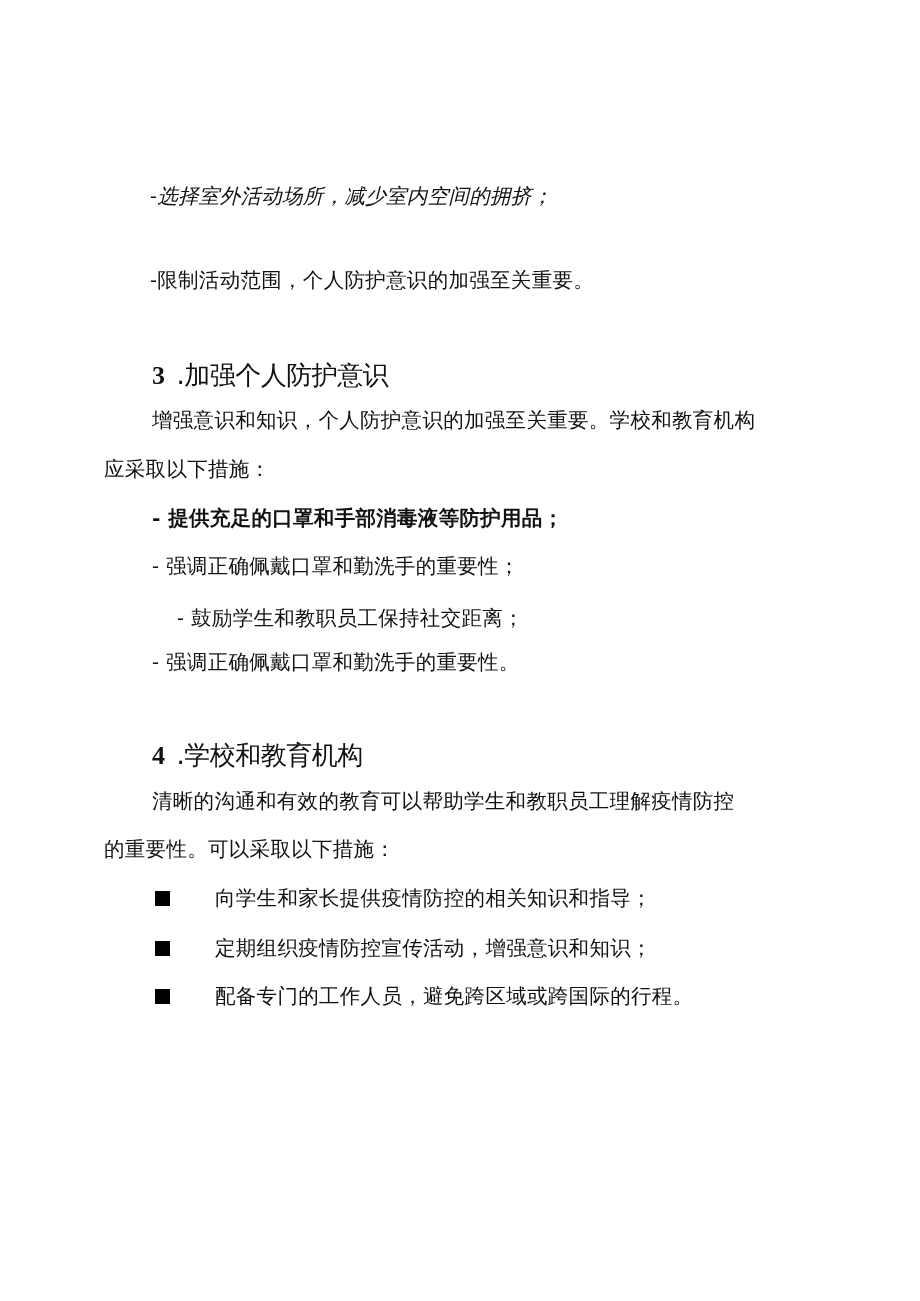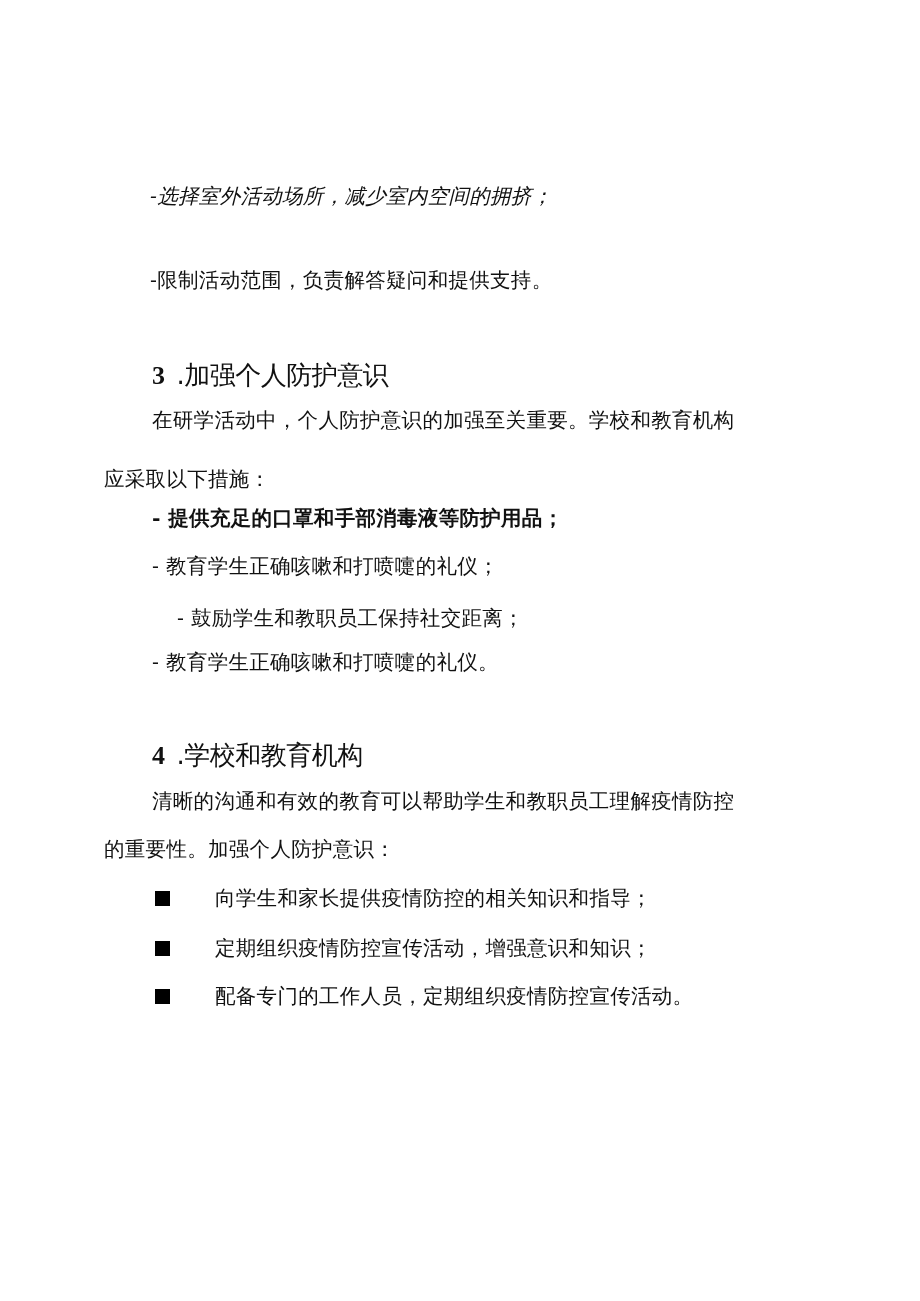--- a/index.html
+++ b/index.html
@@ -24,41 +24,41 @@
   .sq {
     position: absolute; width: 15px; height: 15px; background: #000;
   }
 </style>
 </head>
 <body>
 
 <div>
 
   <div class="line" style="left:150px; top:183px;font-style:italic;">-选择室外活动场所，减少室内空间的拥挤；</div>
-  <div class="line" style="left:150px; top:267px;">-限制活动范围，负责解答疑问和提供支持。</div>
+  <div class="line" style="left:150px; top:267px;">-限制活动范围，个人防护意识的加强至关重要。</div>
 
   <div class="heading" style="left:152px; top:360px;">
     <span class="num">3</span><span>.加强个人防护意识</span>
   </div>
-  <div class="line" style="left:152px; top:407px;">在研学活动中，个人防护意识的加强至关重要。学校和教育机构</div>
-  <div class="line" style="left:104px; top:468px;font-family:Liberation Mono, monospace;">应采取以下措施：</div>
+  <div class="line" style="left:152px; top:407px;">增强意识和知识，个人防护意识的加强至关重要。学校和教育机构</div>
+  <div class="line" style="left:104px; top:456px;">应采取以下措施：</div>
 
   <div class="line" style="left:152px; top:505px;font-weight:bold;">- 提供充足的口罩和手部消毒液等防护用品；</div>
-  <div class="line" style="left:152px; top:553px;">- 教育学生正确咳嗽和打喷嚏的礼仪；</div>
+  <div class="line" style="left:152px; top:553px;">- 强调正确佩戴口罩和勤洗手的重要性；</div>
   <div class="line" style="left:152px; top:605px;margin-left:25px;">- 鼓励学生和教职员工保持社交距离；</div>
-  <div class="line" style="left:152px; top:649px;">- 教育学生正确咳嗽和打喷嚏的礼仪。</div>
+  <div class="line" style="left:152px; top:649px;">- 强调正确佩戴口罩和勤洗手的重要性。</div>
 
   <div class="heading" style="left:152px; top:740px;">
     <span class="num">4</span><span>.学校和教育机构</span>
   </div>
   <div class="line" style="left:152px; top:788px;">清晰的沟通和有效的教育可以帮助学生和教职员工理解疫情防控</div>
-  <div class="line" style="left:104px; top:836px;">的重要性。加强个人防护意识：</div>
+  <div class="line" style="left:104px; top:836px;">的重要性。可以采取以下措施：</div>
 
   <div class="sq" style="left:155px; top:891px;"></div>
   <div class="line" style="left:215px; top:885px;">向学生和家长提供疫情防控的相关知识和指导；</div>
 
   <div class="sq" style="left:155px; top:941px;"></div>
   <div class="line" style="left:215px; top:935px;">定期组织疫情防控宣传活动，增强意识和知识；</div>
 
   <div class="sq" style="left:155px; top:989px;"></div>
-  <div class="line" style="left:215px; top:983px;">配备专门的工作人员，定期组织疫情防控宣传活动。</div>
+  <div class="line" style="left:215px; top:983px;">配备专门的工作人员，避免跨区域或跨国际的行程。</div>
 
 </div>
 
 </body></html>

